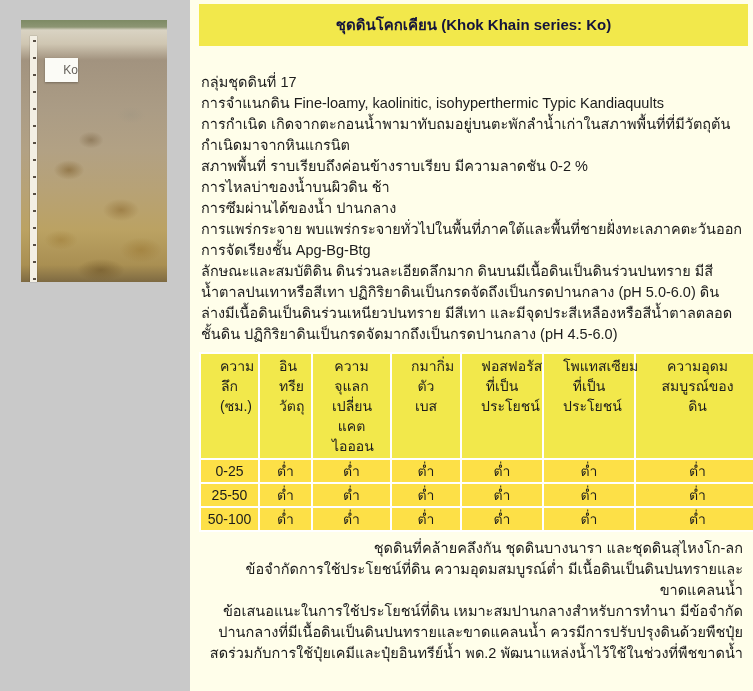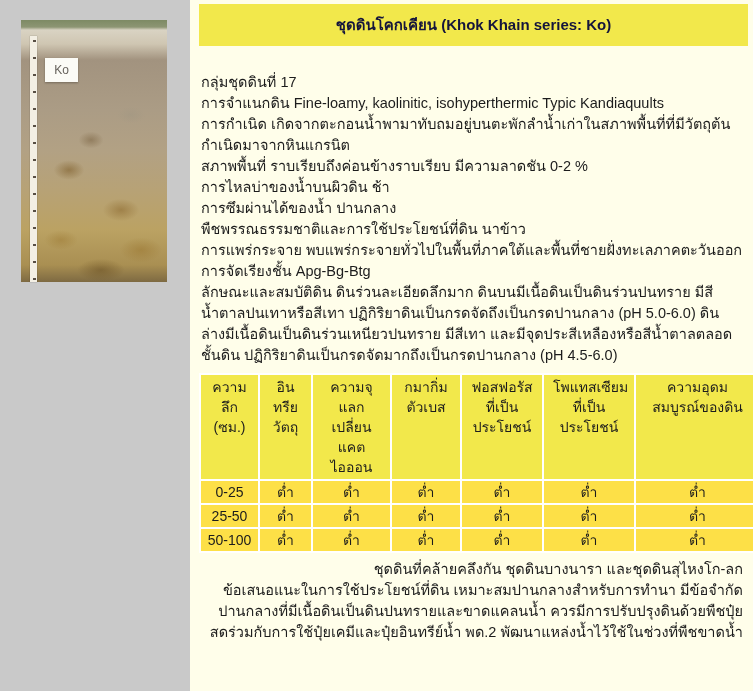--- a/index.html
+++ b/index.html
@@ -43,21 +43,21 @@
     background:
       repeating-linear-gradient(to bottom, rgba(60,50,40,.85) 0 2px, transparent 2px 17px) 3px 4px / 3px 100% no-repeat,
       #f3efe4;
     box-shadow: 0 0 1px rgba(0,0,0,.4);
   }
   .photo-label {
     position: absolute; left: 24px; top: 38px;
     width: 33px; height: 24px;
     background: #fbfbf6;
     color: #66625c;
-    font-size: 12px; line-height: 24px; text-align: center;
+    font-size: 12px; line-height: 24px; text-align: right;
     box-shadow: 0 1px 2px rgba(0,0,0,.3);
   }
   
   .content {
     position: absolute; left: 190px; top: 0;
     width: 563px; height: 691px;
     background: #fffeea;
     color: #1c1c1c;
   }
   .title-bar {
@@ -82,21 +82,21 @@
     border-collapse: separate;
     background: #ffffff;
     margin: 7px 6px 0 9px;
     width: 546px;
     font-size: 14px;
     table-layout: fixed;
   }
   table.props th {
     background: #f2e84b;
     font-weight: normal;
-    padding: 2px 9px;
+    padding: 2px 19px;
     text-align: center;
     vertical-align: top;
     line-height: 20px;
   }
   table.props td {
     background: #fde047;
     padding: 1px 1px;
     text-align: center;
     line-height: 20px;
   }
@@ -120,21 +120,20 @@
 <div class="content">
   <div class="title-bar">ชุดดินโคกเคียน (Khok Khain series: Ko)</div>
 
   <div class="body-text">
     <div class="line">กลุ่มชุดดินที่ 17</div>
     <div class="line">การจำแนกดิน Fine-loamy, kaolinitic, isohyperthermic Typic Kandiaquults</div>
     <div class="line">การกำเนิด เกิดจากตะกอนน้ำพามาทับถมอยู่บนตะพักลำน้ำเก่าในสภาพพื้นที่ที่มีวัตถุต้นกำเนิดมาจากหินแกรนิต</div>
     <div class="line">สภาพพื้นที่ ราบเรียบถึงค่อนข้างราบเรียบ มีความลาดชัน 0-2 %</div>
     <div class="line">การไหลบ่าของน้ำบนผิวดิน ช้า</div>
     <div class="line">การซึมผ่านได้ของน้ำ ปานกลาง</div>
-    <div class="line">พืชพรรณธรรมชาติและการใช้ประโยชน์ที่ดิน นาข้าว</div>
     <div class="line">การแพร่กระจาย พบแพร่กระจายทั่วไปในพื้นที่ภาคใต้และพื้นที่ชายฝั่งทะเลภาคตะวันออก</div>
     <div class="line">การจัดเรียงชั้น Apg-Bg-Btg</div>
     <div class="line">ลักษณะและสมบัติดิน ดินร่วนละเอียดลึกมาก ดินบนมีเนื้อดินเป็นดินร่วนปนทราย มีสีน้ำตาลปนเทาหรือสีเทา ปฏิกิริยาดินเป็นกรดจัดถึงเป็นกรดปานกลาง (pH 5.0-6.0) ดินล่างมีเนื้อดินเป็นดินร่วนเหนียวปนทราย มีสีเทา และมีจุดประสีเหลืองหรือสีน้ำตาลตลอดชั้นดิน ปฏิกิริยาดินเป็นกรดจัดมากถึงเป็นกรดปานกลาง (pH 4.5-6.0)</div>
   </div>
 
   <table class="props">
     <colgroup>
       <col style="width:57px">
         <col style="width:51px">
         <col style="width:77px">
@@ -180,15 +179,16 @@
         <td>ต่ำ</td>
         <td>ต่ำ</td>
         <td>ต่ำ</td>
         <td>ต่ำ</td>
       </tr>
     </tbody>
   </table>
 
   <div class="footer-text">
     <div class="line">ชุดดินที่คล้ายคลึงกัน ชุดดินบางนารา และชุดดินสุไหงโก-ลก</div>
+    <div class="line">ข้อจำกัดการใช้ประโยชน์ที่ดิน ความอุดมสมบูรณ์ต่ำ มีเนื้อดินเป็นดินปนทรายและขาดแคลนน้ำ</div>
     <div class="line">ข้อเสนอแนะในการใช้ประโยชน์ที่ดิน เหมาะสมปานกลางสำหรับการทำนา มีข้อจำกัดปานกลางที่มีเนื้อดินเป็นดินปนทรายและขาดแคลนน้ำ ควรมีการปรับปรุงดินด้วยพืชปุ๋ยสดร่วมกับการใช้ปุ๋ยเคมีและปุ๋ยอินทรีย์น้ำ พด.2 พัฒนาแหล่งน้ำไว้ใช้ในช่วงที่พืชขาดน้ำ</div>
   </div>
 </div>
 
 </body></html>

